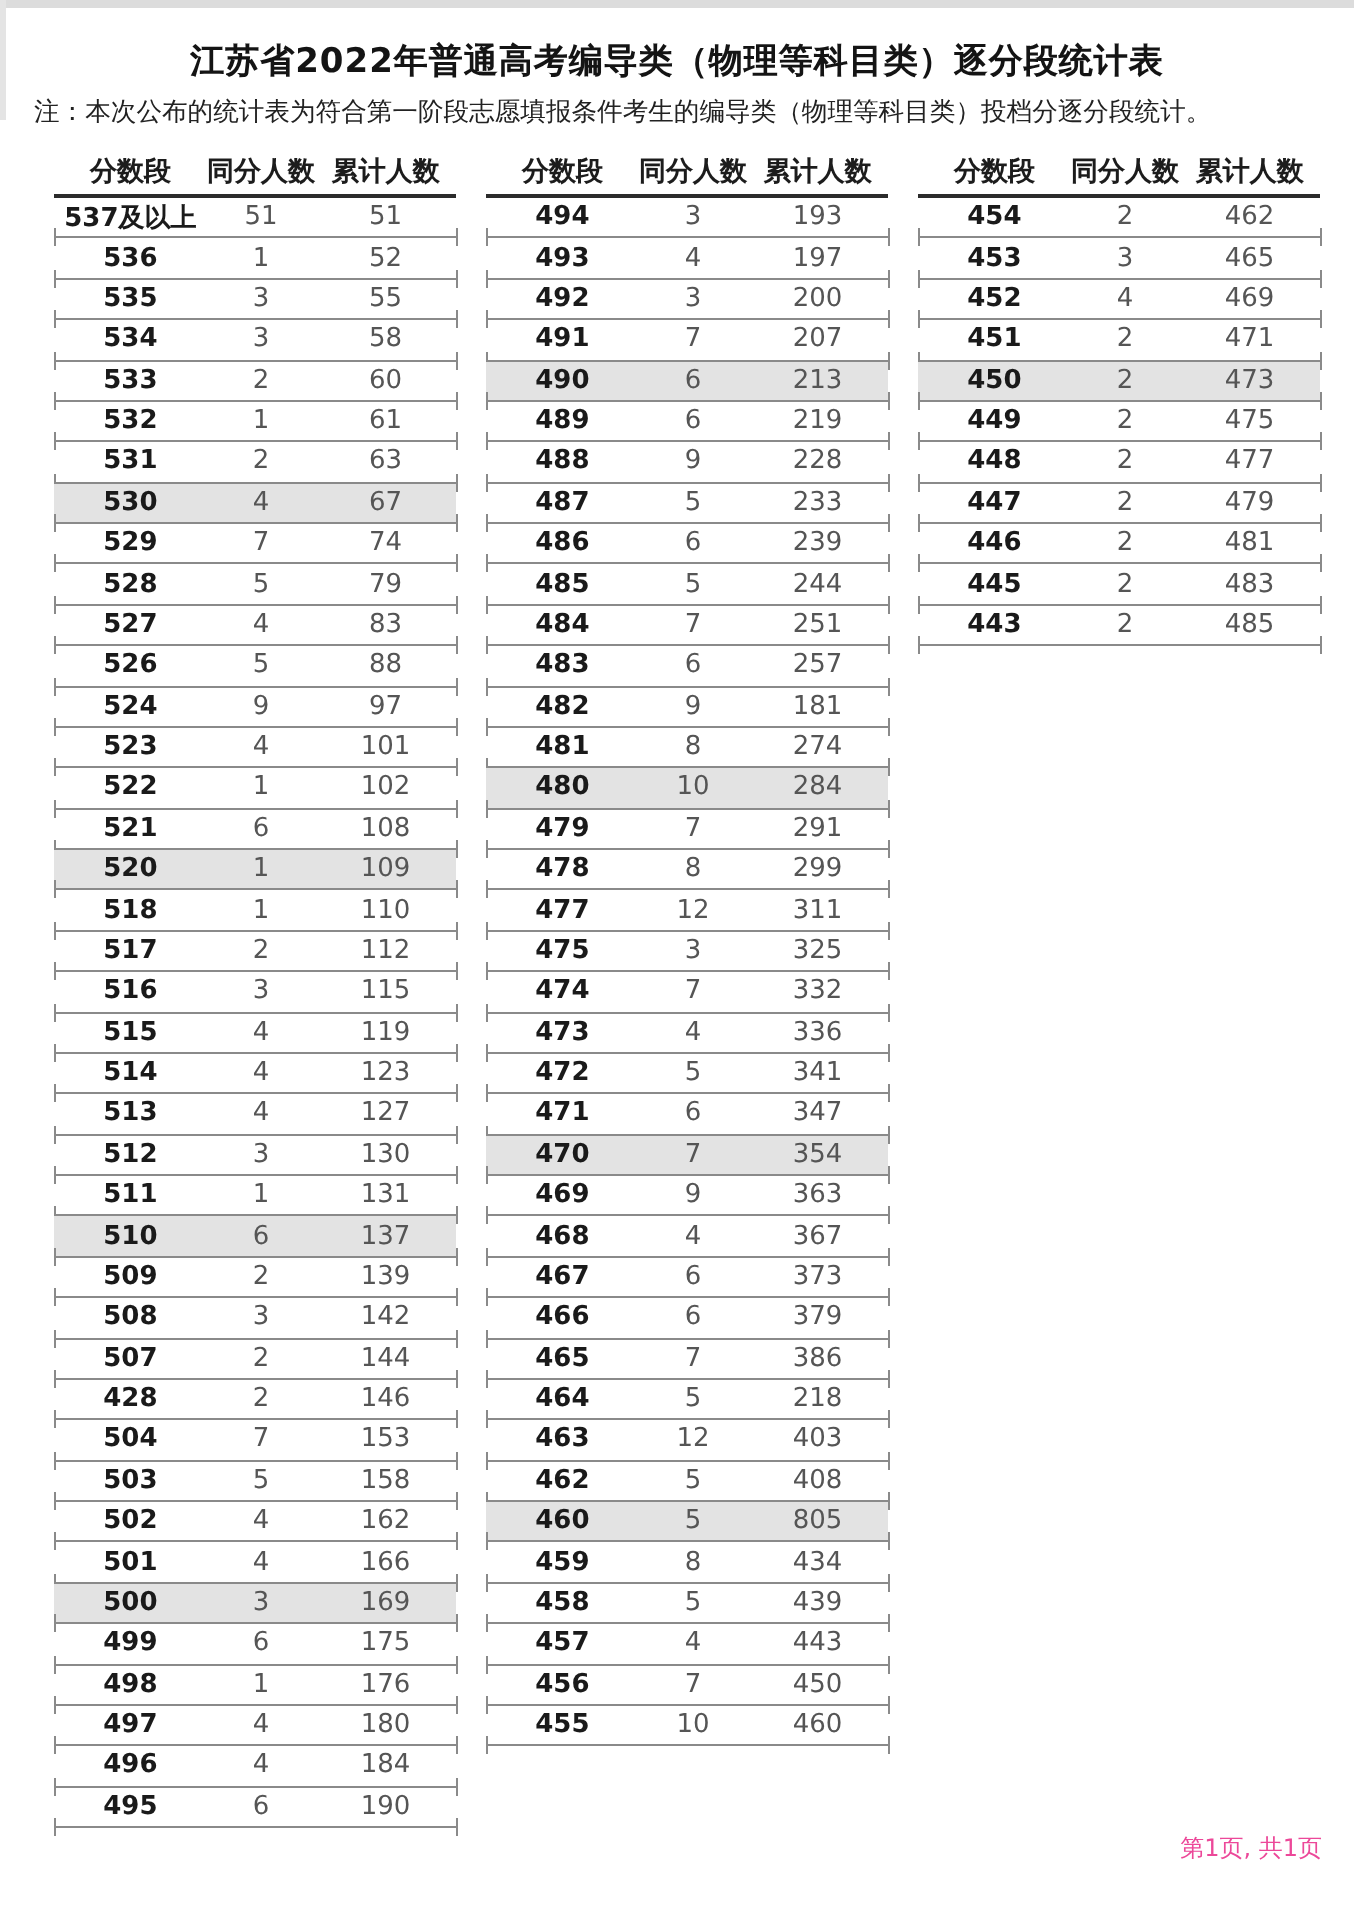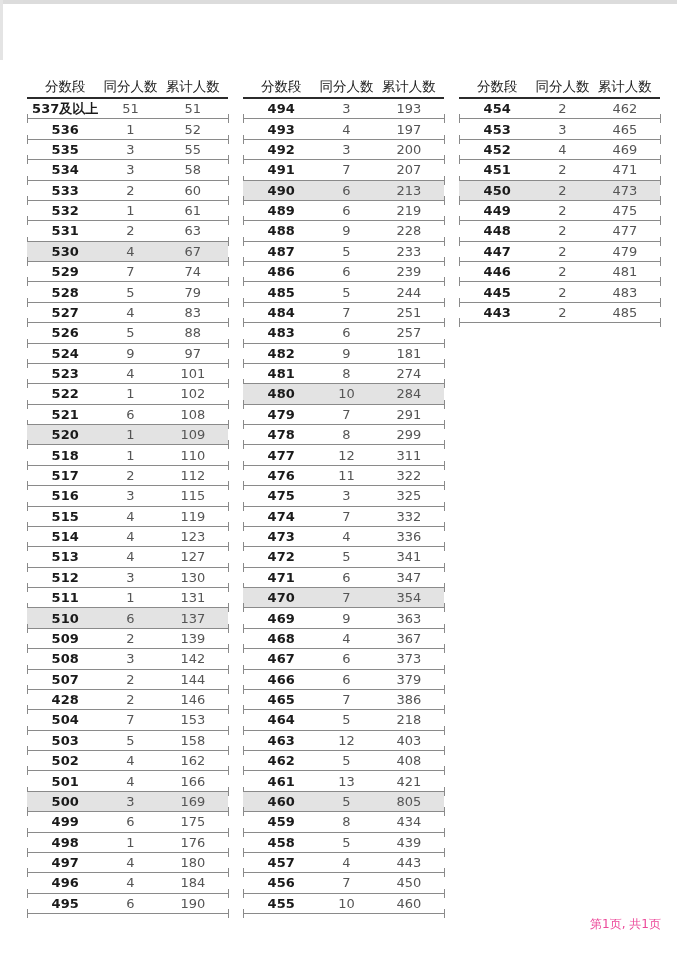--- a/index.html
+++ b/index.html
@@ -7,21 +7,21 @@
               font-family:"DejaVu Sans","Liberation Sans",sans-serif; }
   .page { position:absolute; top:0; left:0; width:677px; height:958px; background:#fff; }
   .scan-edge-top { position:absolute; top:0; left:0; right:0; height:4px; background:#dcdcdc; }
   .scan-edge-left { position:absolute; top:0; left:0; width:3px; height:60px; background:#e4e4e4; }
 
   .doc-title { position:absolute; top:19px; left:0; width:100%; text-align:center;
                font-size:17px; font-weight:700; color:#141414; letter-spacing:0.5px; }
   .doc-note  { position:absolute; top:48px; left:17px; font-size:12.8px; color:#222; }
 
   .score-table { position:absolute; top:76px; width:201px; }
-  .thead { display:flex; height:21px; line-height:21px; font-weight:400; font-size:13.5px;
+  .thead { display:flex; height:21px; line-height:21px; font-weight:700; font-size:13.5px;
            color:#1c1c1c; border-bottom:2px solid #2b2b2b; }
   .c1 { display:inline-block; width:38%; text-align:center; }
   .c2 { display:inline-block; width:27%; text-align:center; }
   .c3 { display:inline-block; width:35%; text-align:center; }
 
   .row { position:relative; height:20.38px; box-sizing:border-box;
          border-bottom:1px solid #8a8a8a; display:flex; align-items:center;
          font-size:13px; }
   .row .c1 { font-weight:700; color:#1a1a1a; }
   .row .c2, .row .c3 { color:#555; }
@@ -33,20 +33,22 @@
 
   .page-footer { position:absolute; top:916px; right:16px; font-size:12px; color:#ec4899; }
 </style>
 </head>
 <body>
 
 <div class="page">
   <div class="scan-edge-top"></div>
   <div class="scan-edge-left"></div>
 
+  <div class="doc-title">江苏省2022年普通高考编导类（物理等科目类）逐分段统计表</div>
+  <div class="doc-note">注：本次公布的统计表为符合第一阶段志愿填报条件考生的编导类（物理等科目类）投档分逐分段统计。</div>
 
   <div class="score-table" style="left:27px">
     <div class="thead">
       <span class="c1">分数段</span>
       <span class="c2">同分人数</span>
       <span class="c3">累计人数</span>
     </div>
     <div class="tbody">
         <div class="row">
           <span class="c1">537及以上</span>
@@ -342,25 +344,20 @@
           <span class="c1">478</span>
           <span class="c2">8</span>
           <span class="c3">299</span>
         </div>
         <div class="row">
           <span class="c1">477</span>
           <span class="c2">12</span>
           <span class="c3">311</span>
         </div>
         <div class="row">
-          <span class="c1">476</span>
-          <span class="c2">11</span>
-          <span class="c3">322</span>
-        </div>
-        <div class="row">
           <span class="c1">475</span>
           <span class="c2">3</span>
           <span class="c3">325</span>
         </div>
         <div class="row">
           <span class="c1">474</span>
           <span class="c2">7</span>
           <span class="c3">332</span>
         </div>
         <div class="row">
@@ -415,25 +412,20 @@
         </div>
         <div class="row">
           <span class="c1">463</span>
           <span class="c2">12</span>
           <span class="c3">403</span>
         </div>
         <div class="row">
           <span class="c1">462</span>
           <span class="c2">5</span>
           <span class="c3">408</span>
-        </div>
-        <div class="row">
-          <span class="c1">461</span>
-          <span class="c2">13</span>
-          <span class="c3">421</span>
         </div>
         <div class="row shaded">
           <span class="c1">460</span>
           <span class="c2">5</span>
           <span class="c3">805</span>
         </div>
         <div class="row">
           <span class="c1">459</span>
           <span class="c2">8</span>
           <span class="c3">434</span>

